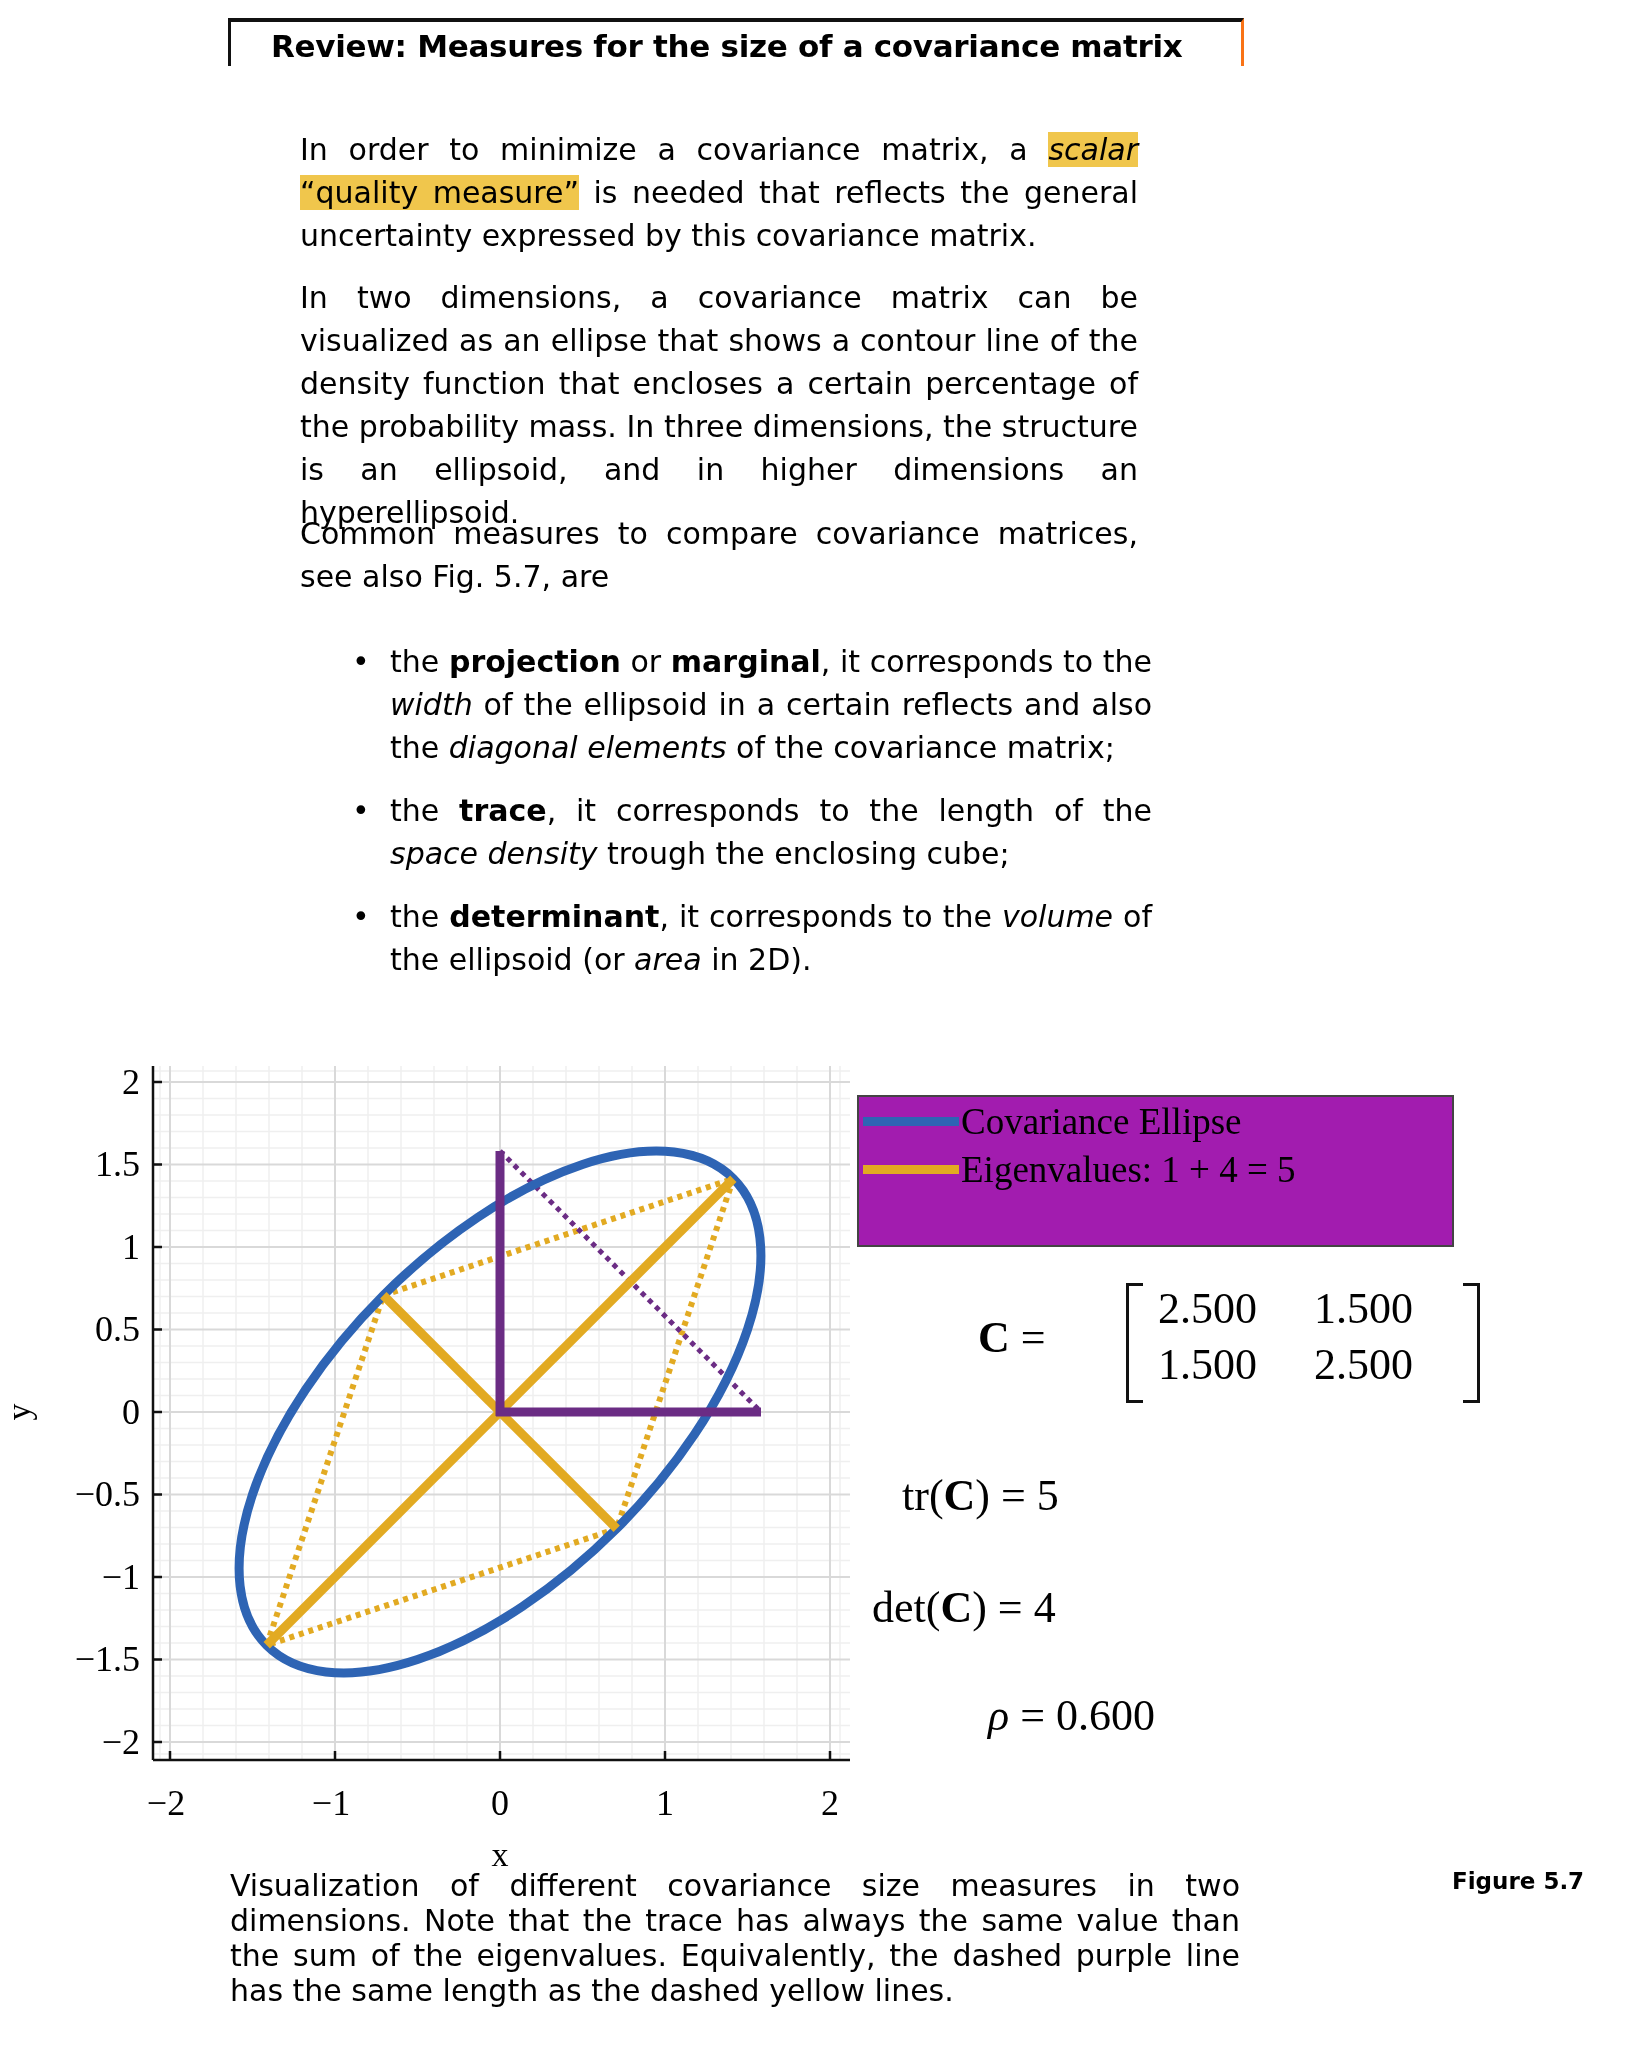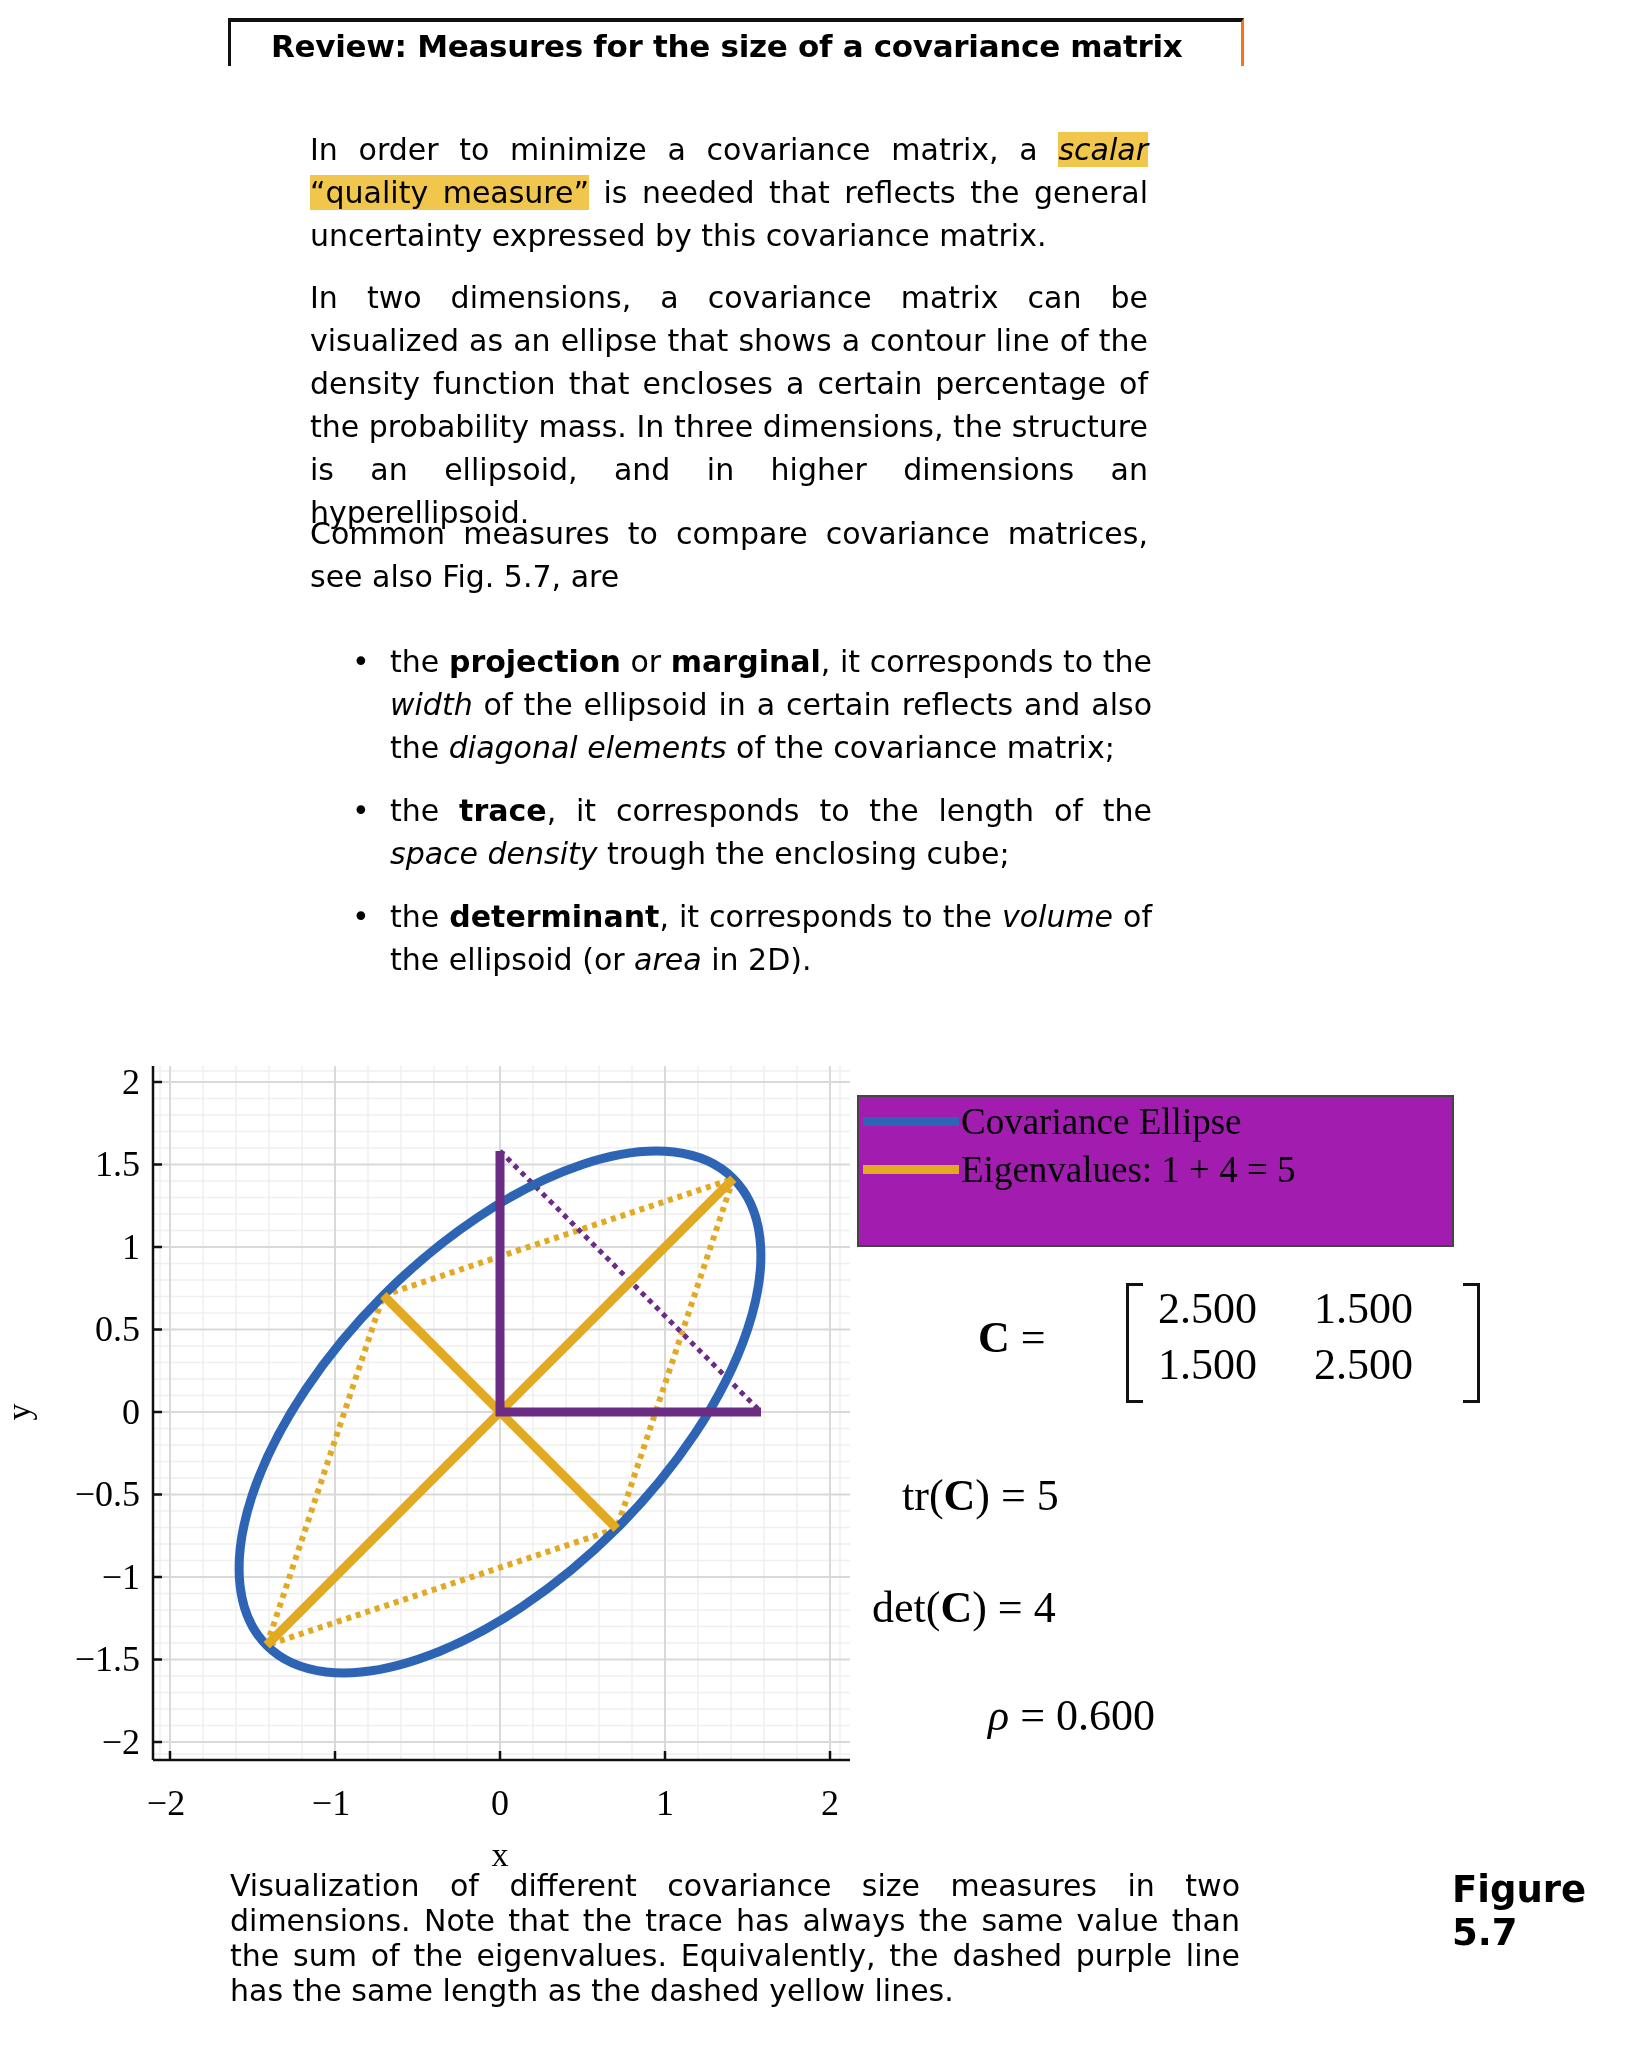--- a/index.html
+++ b/index.html
@@ -1,38 +1,38 @@
 <!DOCTYPE html>
 <html><head>
 <meta charset="utf-8">
 <style>
   html,body{margin:0;padding:0;background:#fff;}
   body{width:1652px;height:2052px;position:relative;overflow:hidden;color:#000;}
   .sans{font-family:"DejaVu Sans","Liberation Sans",sans-serif;}
   .serif{font-family:"Liberation Serif","DejaVu Serif",serif;}
   #review-box{position:absolute;left:228px;top:18px;width:1010px;height:44px;border-top:4px solid #111;border-left:3px solid #111;border-right:3px solid #f97316;}
   #review-title{position:absolute;left:40px;top:6px;font-size:31px;font-weight:bold;letter-spacing:-0.3px;white-space:nowrap;}
-  .para{position:absolute;left:310px;width:838px;font-size:30px;line-height:43px;text-align:justify;}
+  .para{position:absolute;left:300px;width:838px;font-size:30px;line-height:43px;text-align:justify;}
   .hl{background:#f0c64c;}
   .bullets{position:absolute;left:352px;width:800px;font-size:30px;line-height:43px;}
   .bullet{position:relative;padding-left:38px;text-align:justify;margin-bottom:20px;}
   .bullet .dot{position:absolute;left:0;top:0;}
   #plot-svg{position:absolute;left:0;top:1040px;}
   .legend{position:absolute;left:857px;top:1095px;width:593px;height:148px;border:2px solid #444;background:#a21caf;}
   .leg-row{position:absolute;left:4px;height:44px;display:flex;align-items:center;}
   .leg-swatch{width:96px;height:9px;margin-right:2px;}
   .leg-text{font-size:37px;white-space:nowrap;}
   .math{position:absolute;font-size:44px;white-space:nowrap;}
   .matrix{position:absolute;left:1126px;top:1283px;width:354px;height:116px;}
   .br{position:absolute;top:0;width:14px;height:114px;border-top:3px solid #111;border-bottom:3px solid #111;}
   .br.l{left:0;border-left:3px solid #111;}
   .br.r{right:0;border-right:3px solid #111;}
   .cell{position:absolute;font-size:44px;}
   #caption{position:absolute;left:230px;top:1868px;width:1010px;font-size:30px;line-height:35px;text-align:justify;}
-  #fig-label{position:absolute;left:1452px;top:1868px;font-size:37px;font-weight:bold;}
+  #fig-label{position:absolute;left:1452px;top:1868px;font-size:23px;font-weight:bold;}
 </style>
 </head>
 <body>
 
 <div id="review-box">
   <div id="review-title" class="sans">Review: Measures for the size of a covariance matrix</div>
 </div>
 
 <div class="para sans" style="top:128px;">
   <span>In order to minimize a covariance matrix, a </span><span class="hl"><i>scalar</i><span> “quality measure”</span></span><span> is needed that reflects the general uncertainty expressed by this covariance matrix.</span>

